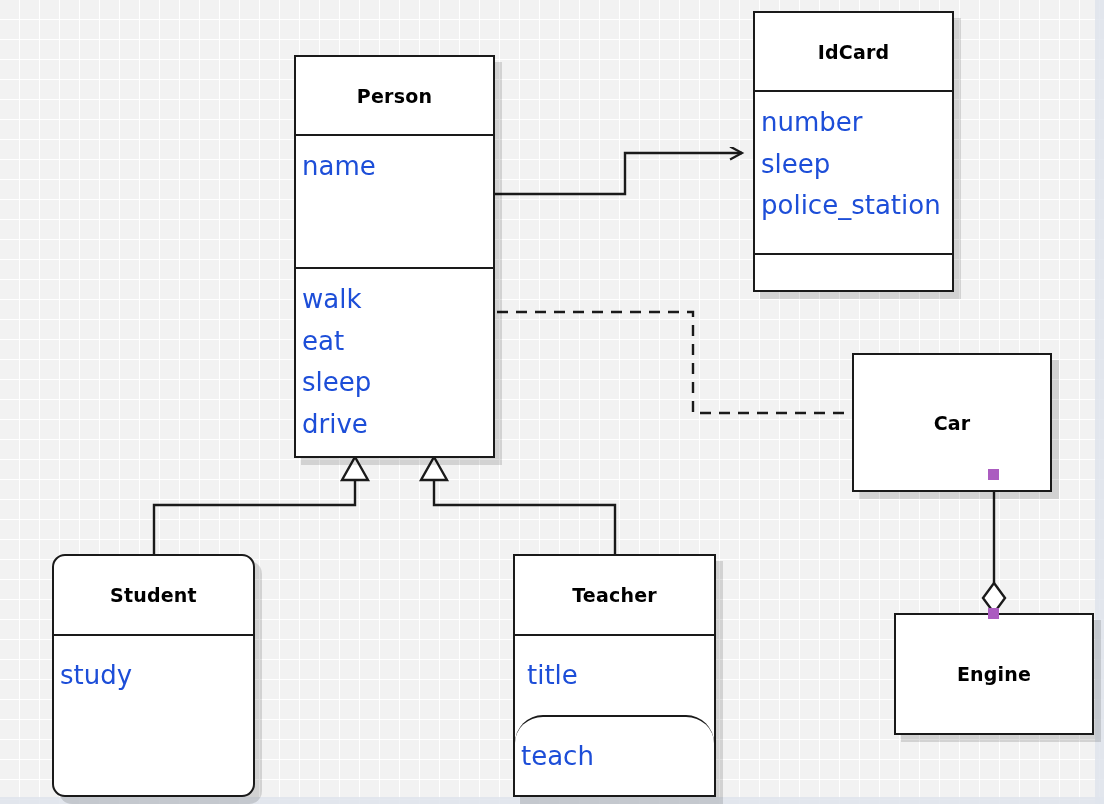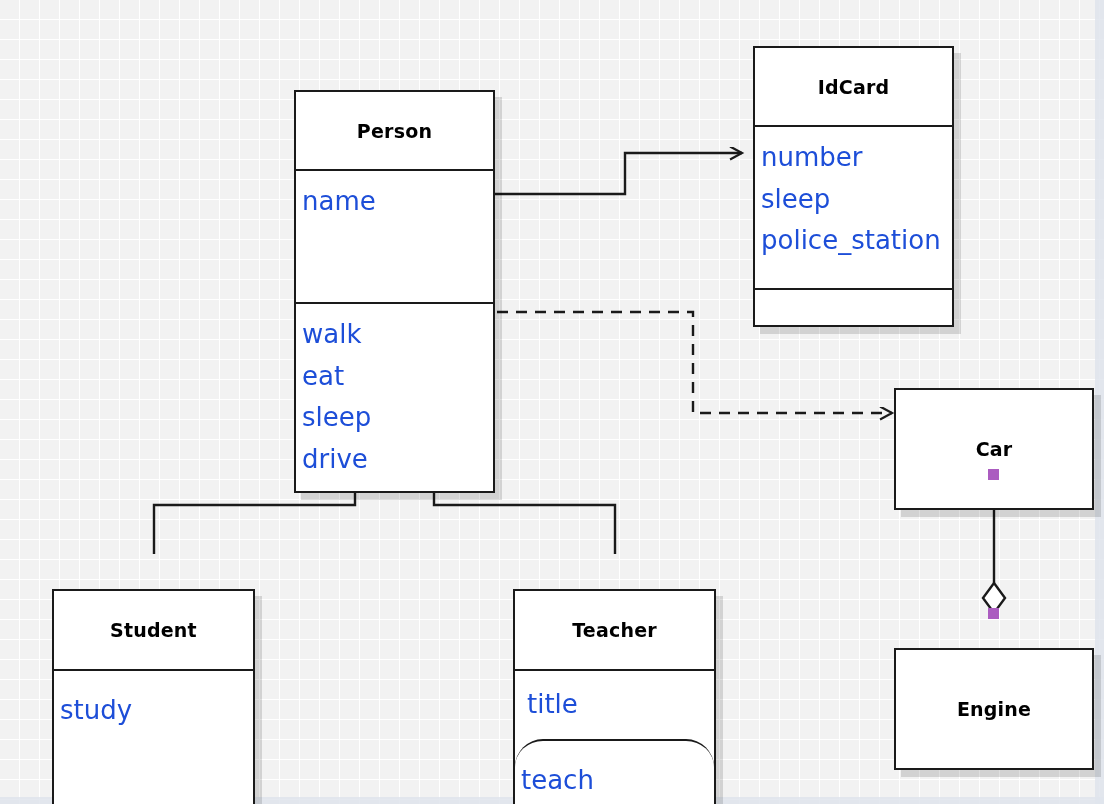--- a/index.html
+++ b/index.html
@@ -42,21 +42,20 @@
     height: 804px;
   }
   
   .uml-class {
     position: absolute;
     box-sizing: border-box;
     background: #ffffff;
     border: 2.5px solid #1a1a1a;
     box-shadow: 7px 7px 0 0 rgba(0,0,0,0.13);
     z-index: 3;
-    margin-top: 35px;
   }
   .uml-compartment {
     box-sizing: border-box;
     position: relative;
   }
   .uml-compartment + .uml-compartment {
     border-top: 2.5px solid #1a1a1a;
   }
   .uml-title {
     display: flex;
@@ -144,38 +143,38 @@
   <div class="uml-class" style="left:753px; top:11px; width:201px; height:281px;">
     <div class="uml-compartment uml-title" style="height:77px;">IdCard</div>
     <div class="uml-compartment uml-members" style="height:163px;">
       <div class="member">number</div>
       <div class="member">sleep</div>
       <div class="member">police_station</div>
     </div>
     <div class="uml-compartment uml-members" style="height:36px;"></div>
   </div>
 
-  <div class="uml-class" style="left:52px; top:554px; width:203px; height:243px;">
+  <div class="uml-class" style="left:52px; top:554px; width:203px; height:243px;border-radius:13px;">
     <div class="uml-compartment uml-title" style="height:78px;">Student</div>
     <div class="uml-compartment uml-members center-one" style="height:81px;">
       <div class="member">study</div>
     </div>
   </div>
 
   <div class="uml-class" style="left:513px; top:554px; width:203px; height:243px;">
     <div class="uml-compartment uml-title" style="height:78px;">Teacher</div>
-    <div class="uml-compartment uml-members center-one" style="height:70px;padding-left:12px;">
+    <div class="uml-compartment uml-members center-one" style="height:81px;padding-left:12px;">
       <div class="member">title</div>
     </div>
     <div class="uml-compartment uml-members center-one" style="height:81px;border-radius:28px;">
       <div class="member">teach</div>
     </div>
   </div>
 
-  <div class="uml-class" style="left:894px; top:353px; width:200px; height:122px;">
+  <div class="uml-class" style="left:852px; top:353px; width:200px; height:139px;">
     <div class="uml-compartment uml-title" style="height:100%;">Car</div>
   </div>
 
   <div class="uml-class" style="left:894px; top:613px; width:200px; height:122px;">
     <div class="uml-compartment uml-title" style="height:100%;">Engine</div>
   </div>
 
   <div class="page-edge-right"></div>
   <div class="page-edge-bottom"></div>
 </div>

